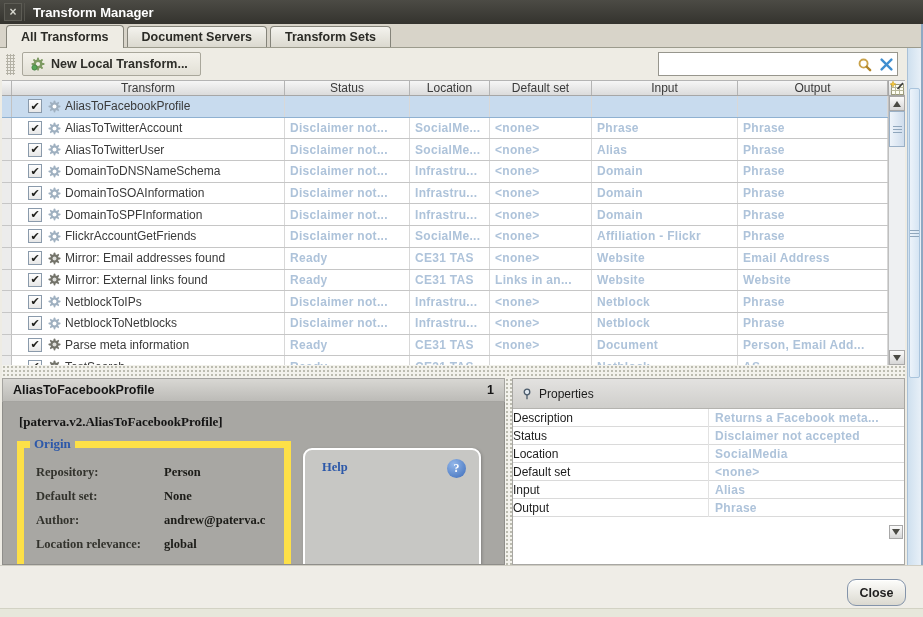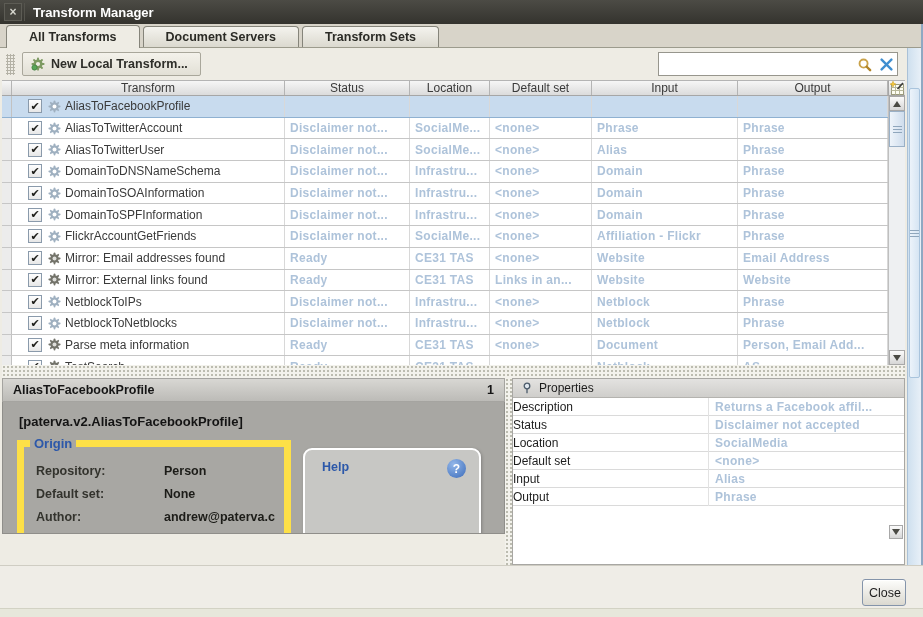--- a/index.html
+++ b/index.html
@@ -9,21 +9,21 @@
   
   .titlebar{position:absolute;left:0;top:0;width:923px;height:24px;
             background:linear-gradient(#4c4b45,#34332e);display:flex;align-items:center;}
   .tclose{width:18px;height:18px;margin:0 2px 0 4px;background:#45443e;border:1px solid #5d5c55;
           color:#d6d6ce;font-size:12px;font-weight:bold;display:flex;align-items:center;justify-content:center;cursor:default;}
   .tsep{width:1px;height:18px;background:#55544d;margin-right:8px;}
   .ttitle{color:#ffffff;font-weight:bold;font-size:13px;}
   
   .tabstrip{position:absolute;left:0;top:24px;width:923px;height:24px;background:#d8d4c9;
             border-bottom:1px solid #9c9b8d;display:flex;align-items:flex-end;padding-left:6px;}
-  .tab{height:21px;line-height:20px;padding:0 22px;margin-right:3px;border:1px solid #85847a;border-bottom:none;
+  .tab{height:21px;line-height:20px;padding:0 14px;margin-right:3px;border:1px solid #85847a;border-bottom:none;
        border-radius:4px 4px 0 0;background:linear-gradient(#f4f3ee,#dbd9cf);
        font-weight:bold;font-size:12.5px;color:#2b2b26;position:relative;}
   .tab.active{background:#eeece4;height:23px;line-height:23px;margin-bottom:-1px;z-index:3;}
   
   .toolbar{position:absolute;left:0;top:48px;width:905px;height:32px;background:#eeece4;}
   .grip{position:absolute;left:6px;top:6px;width:9px;height:21px;
         background-image:radial-gradient(circle,#b4b2a6 1px,transparent 1.1px);background-size:3px 3px;}
   .newbtn{position:absolute;left:22px;top:4px;height:24px;display:inline-flex;align-items:center;gap:6px;
           padding:0 12px 0 8px;border:1px solid #a9a79b;border-radius:2px;
           background:linear-gradient(#f4f2eb,#e2e0d6);font-weight:bold;font-size:12.5px;color:#2e2e29;cursor:default;}
@@ -67,54 +67,54 @@
   .hsplit{position:absolute;left:2px;top:365px;width:903px;height:13px;background-color:#f3f2ec;
           background-image:radial-gradient(circle,#bcbcb0 0.9px,transparent 1px);background-size:4px 4px;}
   .vsplit{position:absolute;left:505px;top:0;width:7px;height:187px;background-color:#f3f2ec;
           background-image:radial-gradient(circle,#bcbcb0 0.9px,transparent 1px);background-size:4px 4px;}
   
   .panels{position:absolute;left:0;top:378px;width:907px;height:187px;overflow:hidden;}
   .detail{position:absolute;left:2px;top:0;width:503px;height:187px;}
   .dheader{height:24px;background:linear-gradient(#d8d7d3,#bcbbb7);border:1px solid #a5a4a0;
            display:flex;justify-content:space-between;align-items:center;padding:0 10px;
            font-weight:bold;font-size:12.5px;color:#151515;}
-  .dbody{position:absolute;left:0;top:24px;width:503px;height:132px;background:#a8a7a3;
-         border:1px solid #8f8e8a;border-top:none;overflow:hidden;}
+  .dbody{position:absolute;left:0;top:24px;width:503px;height:163px;background:#a8a7a3;
+         border:1px solid #8f8e8a;border-top:none;overflow:hidden;font-family:Liberation Serif, serif;}
   .idline{position:absolute;left:16px;top:12px;font-weight:bold;font-size:13px;color:#141414;}
   .origin{position:absolute;left:14px;top:34px;width:274px;height:160px;border:7px solid #fde047;margin:0;padding:4px 0 0 0;}
   .origin legend{color:#2c58a9;font-weight:bold;font-size:13px;padding:0 4px;margin-left:6px;}
   .ofield{margin:9px 0 0 12px;font-size:12.5px;white-space:nowrap;}
   .olabel{display:inline-block;min-width:128px;font-weight:bold;color:#33332d;}
   .ovalue{font-weight:bold;color:#1c1c18;}
   .helpcard{position:absolute;left:300px;top:46px;width:178px;height:128px;background:#c7c7c4;
             border:2px solid #ffffff;border-radius:9px;box-shadow:1px 1px 3px rgba(60,60,60,.35);}
   .helptitle{color:#2c58a9;font-weight:bold;font-size:12.5px;margin:10px 0 12px 17px;}
   .helpq{position:absolute;top:9px;right:13px;width:19px;height:19px;border-radius:50%;
          background:radial-gradient(circle at 35% 28%,#93b7e9,#3c6cba);color:#fff;font-weight:bold;
          font-size:12px;display:flex;align-items:center;justify-content:center;}
   .helptext{color:#ffffff;font-weight:bold;font-size:12.5px;margin:15px 12px 0 17px;line-height:1.45;}
   
   .props{position:absolute;left:512px;top:0;width:393px;height:187px;background:#fff;border:1px solid #a8a7a3;}
-  .pheader{height:19px;background:linear-gradient(#e3e2e0,#cfcecb);border-bottom:1px solid #b4b3af;
+  .pheader{height:30px;background:linear-gradient(#e3e2e0,#cfcecb);border-bottom:1px solid #b4b3af;
            display:flex;align-items:center;gap:6px;padding:0 8px;font-size:12px;color:#1c1c1c;}
   .prow{display:flex;height:18px;border-bottom:1px solid #dadada;align-items:center;font-size:12px;}
   .plabel{width:196px;color:#1d1d1d;border-right:1px solid #e2e2e2;height:18px;line-height:18px;}
   .pvalue{flex:1;padding-left:6px;overflow:hidden;white-space:nowrap;}
   .pscroll{position:absolute;right:1px;top:146px;width:14px;height:14px;background:linear-gradient(#fbfbfb,#d6d6d6);
            border:1px solid #a8a8a8;display:flex;align-items:center;justify-content:center;}
   
   .winscroll{position:absolute;left:907px;top:48px;width:14px;height:517px;
              background:linear-gradient(90deg,#cfe0ef,#e8f0f8);border-left:1px solid #aac1d7;}
   .wthumb{position:absolute;left:1px;top:40px;width:11px;height:290px;border:1px solid #a9c4dd;border-radius:2px;
           background:linear-gradient(90deg,#ecf3fa,#d6e5f3);display:flex;align-items:center;justify-content:center;}
   .winedge{position:absolute;right:0;top:24px;width:2px;height:584px;background:#8fa8c2;}
   
   .bottombar{position:absolute;left:0;top:565px;width:923px;height:43px;background:#efede7;border-top:1px solid #cfcdc3;}
-  .closebtn{position:absolute;right:17px;top:13px;width:44px;height:27px;border-radius:3px;border:1px solid #8494aa;
-            background:linear-gradient(#fdfdfb,#dbd9d0);font-weight:normal;font-size:12.5px;color:#1e1e1e;
+  .closebtn{position:absolute;right:17px;top:13px;width:59px;height:27px;border-radius:9px;border:1px solid #8494aa;
+            background:linear-gradient(#fdfdfb,#dbd9d0);font-weight:bold;font-size:12.5px;color:#1e1e1e;
             font-family:"Liberation Sans","DejaVu Sans",sans-serif;box-shadow:inset 0 1px 0 #fff;}
   .bottomstrip{position:absolute;left:0;top:608px;width:923px;height:9px;background:#e7e7db;border-top:1px solid #d2d2c4;}
 </style>
 </head>
 <body>
 
 <div class="win">
 
   <div class="titlebar">
     <div class="tclose">
@@ -544,21 +544,21 @@
       <div class="pheader">
         <svg width="12" height="12" viewBox="0 0 12 12">
           <circle cx="6" cy="4" r="2.8" fill="#dfe7ef" stroke="#4a5a6a" stroke-width="1.3"></circle>
           <line x1="6" y1="7" x2="6" y2="11.2" stroke="#4a5a6a" stroke-width="1.3"></line>
         </svg>
         <span>Properties</span>
       </div>
       <div>
           <div class="prow">
             <div class="plabel">Description</div>
-            <div class="pvalue val">Returns a Facebook affil...</div>
+            <div class="pvalue val">Returns a Facebook meta...</div>
           </div>
           <div class="prow">
             <div class="plabel">Status</div>
             <div class="pvalue val">Disclaimer not accepted</div>
           </div>
           <div class="prow">
             <div class="plabel">Location</div>
             <div class="pvalue val">SocialMedia</div>
           </div>
           <div class="prow">

